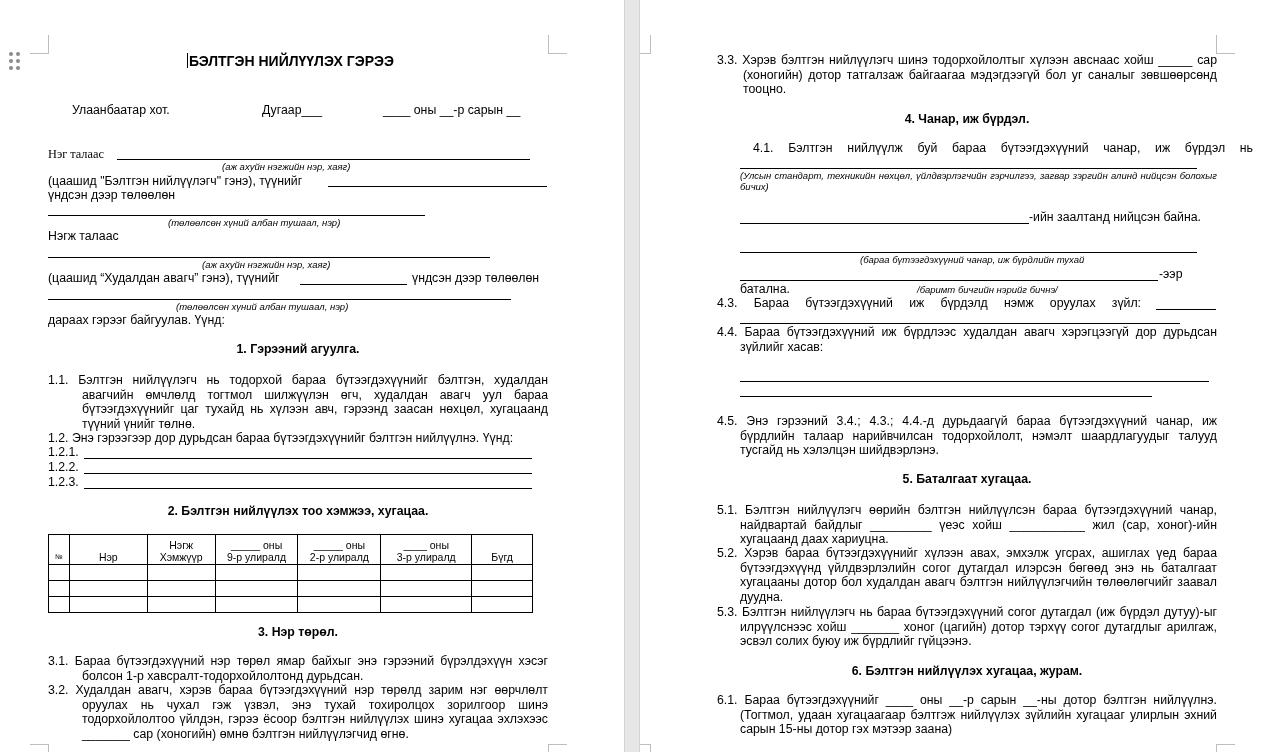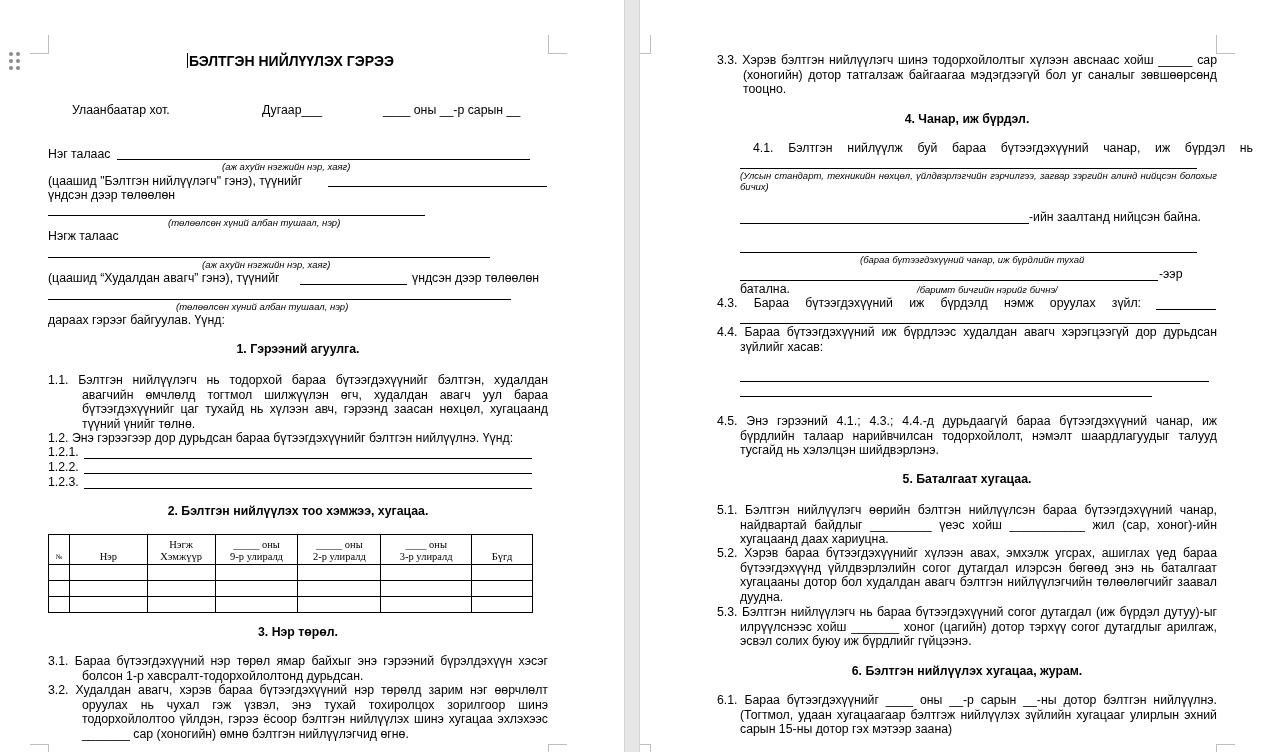--- a/index.html
+++ b/index.html
@@ -33,21 +33,21 @@
   .jl { white-space: normal; text-align: justify; }
   .b { font-weight: bold; }
   .c { text-align: center; }
   .note { position: absolute; font-size: 9.5px; font-style: italic; line-height: 11px; white-space: nowrap; }
   .line { position: absolute; height: 0; border-top: 1px solid #000; }
   .title { font-size: 14px; font-weight: bold; }
   .cursor { display: inline-block; width: 1px; height: 15px; background: #000; vertical-align: -2px; margin-right: 1px; }
 
   table.qty { position: absolute; left: 48px; top: 534px; width: 485px; border-collapse: collapse; font-size: 10.5px; }
   table.qty td, table.qty th { border: 1px solid #000; padding: 0; text-align: center; font-weight: normal; line-height: 12px; }
-  table.qty th { height: 28px; vertical-align: bottom; padding-bottom: 1px; font-family: Liberation Serif, serif; }
+  table.qty th { height: 28px; vertical-align: bottom; padding-bottom: 1px; }
   table.qty td { height: 15px; }
   .tiny { font-size: 7px; vertical-align: middle; }
 </style>
 </head>
 <body>
 
 <div class="page" id="page-left">
   <div class="corner c-tl" style="left:30px; top:35px;"></div>
   <div class="corner c-tr" style="left:548px; top:35px;"></div>
   <div class="corner c-bl" style="left:30px; top:744px;"></div>
@@ -61,21 +61,21 @@
     <span style="left:0;top:14px"></span>
       <span style="left:7px;top:14px"></span>
   </div>
 
   <div class="t title c" style="left:48px; width:485px; top:53px;"><span class="cursor"></span><span>БЭЛТГЭН НИЙЛҮҮЛЭХ ГЭРЭЭ</span></div>
 
   <div class="t" style="left:72px; top:103px;">Улаанбаатар хот.</div>
   <div class="t" style="left:262px; top:103px;">Дугаар___</div>
   <div class="t" style="left:383px; top:103px;">____ оны __-р сарын __</div>
 
-  <div class="t" style="left:48px; top:147px;">Нэг талаас</div>
+  <div class="t" style="left:48px; top:147px;font-family:Liberation Serif, serif;">Нэг талаас</div>
   <div class="line" style="left:117px; width:413px; top:159px;"></div>
   <div class="note" style="left:222px; top:161px;">(аж ахуйн нэгжийн нэр, хаяг)</div>
   <div class="t" style="left:48px; top:174px;">(цаашид  "Бэлтгэн нийлүүлэгч" гэнэ), түүнийг</div>
   <div class="line" style="left:328px; width:219px; top:186px;"></div>
   <div class="t" style="left:48px; top:188px;">үндсэн дээр төлөөлөн</div>
   <div class="line" style="left:48px; width:377px; top:215px;"></div>
   <div class="note" style="left:168px; top:217px;">(төлөөлсөн хүний албан тушаал, нэр)</div>
 
   <div class="t" style="left:48px; top:229px;">Нэгж талаас</div>
   <div class="line" style="left:48px; width:442px; top:257px;"></div>
@@ -174,21 +174,21 @@
   <div class="line" style="left:100px; width:418px; top:280px;"></div>
   <div class="t" style="left:519px; top:267px;">-ээр</div>
   <div class="t" style="left:100px; top:282px;">батална.</div>
   <div class="note" style="left:277px; top:284px;">/баримт бичгийн нэрийг бичнэ/</div>
   <div class="t j" style="left:77px; width:424px; top:296px;">4.3. Бараа бүтээгдэхүүний иж бүрдэлд нэмж оруулах зүйл:</div>
   <div class="line" style="left:516px; width:60px; top:309px;"></div>
   <div class="line" style="left:100px; width:440px; top:323px;"></div>
   <div class="t jl" style="left:77px; width:500px; top:325px; padding-left:23px; text-indent:-23px; box-sizing:border-box;">4.4. Бараа бүтээгдэхүүний иж бүрдлээс худалдан авагч хэрэгцээгүй дор дурьдсан зүйлийг хасав:</div>
   <div class="line" style="left:100px; width:469px; top:381px;"></div>
   <div class="line" style="left:100px; width:412px; top:396px;"></div>
-  <div class="t jl" style="left:77px; width:500px; top:414px; padding-left:23px; text-indent:-23px; box-sizing:border-box;">4.5. Энэ гэрээний 4.1.; 4.3.; 4.4.-д дурьдаагүй бараа бүтээгдэхүүний чанар, иж бүрдлийн талаар нарийвчилсан тодорхойлолт, нэмэлт шаардлагуудыг  талууд тусгайд нь хэлэлцэн шийдвэрлэнэ.</div>
+  <div class="t jl" style="left:77px; width:500px; top:414px; padding-left:23px; text-indent:-23px; box-sizing:border-box;">4.5. Энэ гэрээний 3.4.; 4.3.; 4.4.-д дурьдаагүй бараа бүтээгдэхүүний чанар, иж бүрдлийн талаар нарийвчилсан тодорхойлолт, нэмэлт шаардлагуудыг  талууд тусгайд нь хэлэлцэн шийдвэрлэнэ.</div>
 
   <div class="t b c" style="left:77px; width:500px; top:472px;">5. Баталгаат хугацаа.</div>
   <div class="t jl" style="left:77px; width:500px; top:503px; padding-left:23px; text-indent:-23px; box-sizing:border-box;">5.1. Бэлтгэн нийлүүлэгч өөрийн бэлтгэн  нийлүүлсэн  бараа бүтээгдэхүүний чанар, найдвартай байдлыг _________ үеэс хойш ___________ жил (сар, хоног)-ийн хугацаанд даах хариуцна.</div>
   <div class="t jl" style="left:77px; width:500px; top:546px; padding-left:23px; text-indent:-23px; box-sizing:border-box;">5.2. Хэрэв бараа бүтээгдэхүүнийг хүлээн авах, эмхэлж угсрах, ашиглах  үед бараа бүтээгдэхүүнд үйлдвэрлэлийн  согог дутагдал илэрсэн бөгөөд энэ нь баталгаат хугацааны  дотор бол худалдан авагч бэлтгэн нийлүүлэгчийн төлөөлөгчийг заавал дуудна.</div>
   <div class="t jl" style="left:77px; width:500px; top:605px; padding-left:23px; text-indent:-23px; box-sizing:border-box;">5.3. Бэлтгэн нийлүүлэгч нь бараа бүтээгдэхүүний согог дутагдал (иж бүрдэл дутуу)-ыг илрүүлснээс хойш _______ хоног (цагийн)  дотор тэрхүү согог дутагдлыг арилгаж, эсвэл солих буюу иж бүрдлийг гүйцээнэ.</div>
 
   <div class="t b c" style="left:77px; width:500px; top:664px;">6. Бэлтгэн нийлүүлэх хугацаа, журам.</div>
   <div class="t jl" style="left:77px; width:500px; top:693px; padding-left:23px; text-indent:-23px; box-sizing:border-box;">6.1. Бараа бүтээгдэхүүнийг ____ оны __-р сарын __-ны дотор бэлтгэн нийлүүлнэ. (Тогтмол, удаан хугацаагаар бэлтгэж нийлүүлэх зүйлийн хугацааг улирлын эхний сарын 15-ны дотор гэх мэтээр заана)</div>
 </div>
 

